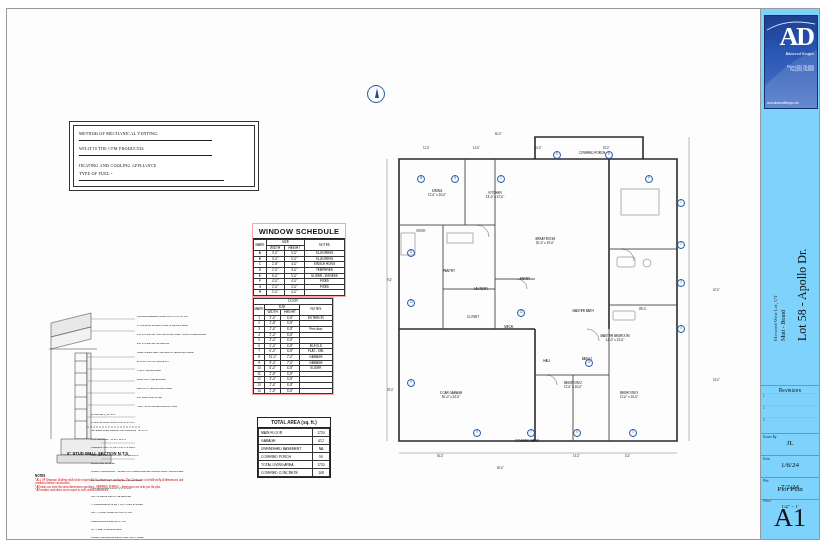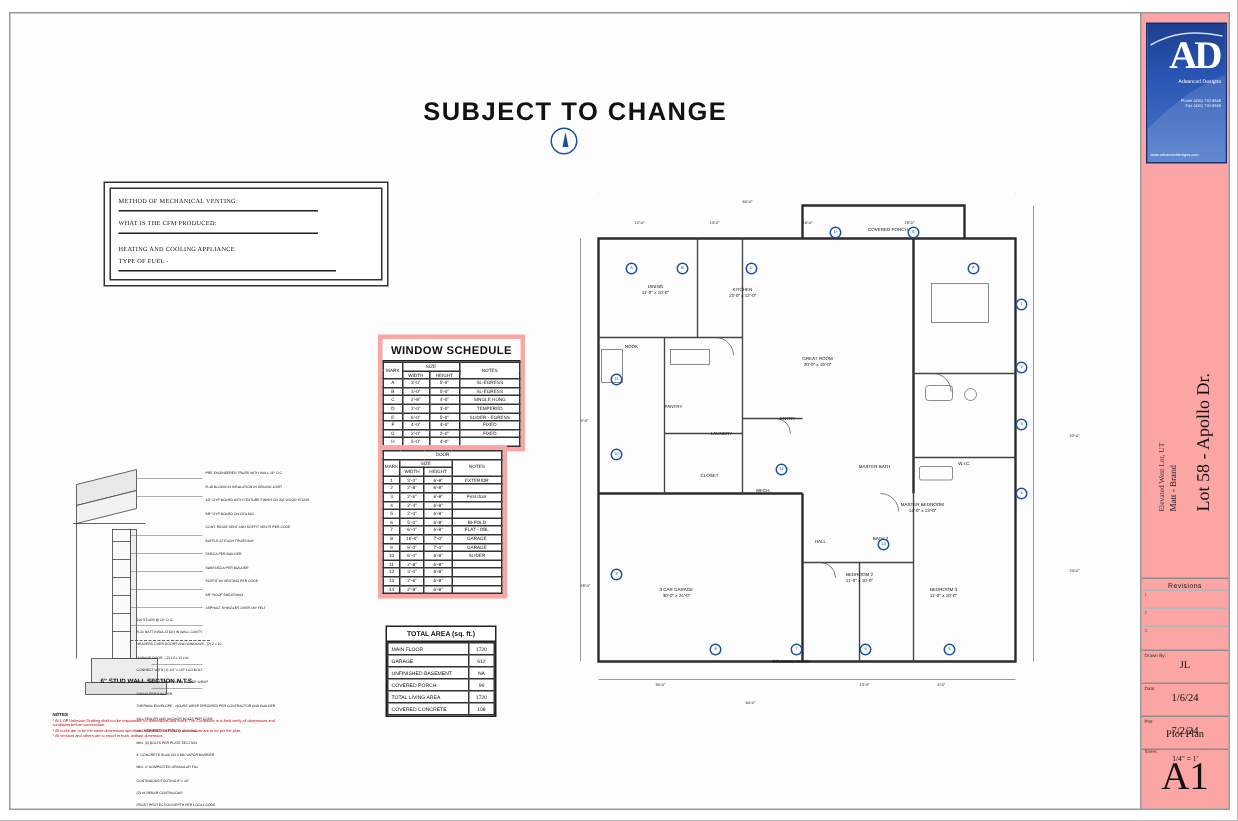--- a/index.html
+++ b/index.html
@@ -1,30 +1,30 @@
 <!DOCTYPE html>
 <html><head>
 <meta charset="utf-8">
 <style>
   html,body{margin:0;padding:0;background:#8a8a8a;}
   body{width:825px;height:547px;font-family:"Liberation Sans",sans-serif;overflow:hidden;}
   #sheet{position:relative;width:825px;height:547px;background:#ffffff;}
   .abs{position:absolute;}
   .blueprint{position:absolute;left:6px;top:8px;width:753px;height:530px;background:#fdfdfd;border:1px solid #9a9a9a;overflow:hidden;}
-  .title-block{position:absolute;left:760px;top:8px;width:58px;height:530px;background:#fca5a5;border:1px solid #9a9a9a;}
+  .title-block{position:absolute;left:760px;top:8px;width:58px;height:530px;background:#7dd3fc;border:1px solid #9a9a9a;}
 
   .subject{position:absolute;left:0;top:56px;width:753px;text-align:center;font-size:17px;letter-spacing:1px;font-weight:bold;color:#111;font-family:"Liberation Sans",sans-serif;}
 
   .note-box{position:absolute;left:62px;top:112px;width:188px;height:68px;border:1px solid #333;background:#fff;}
   .note-box .inner{position:absolute;left:3px;top:3px;right:3px;bottom:3px;border:1px solid #333;padding:4px 5px;box-sizing:border-box;}
   .note-line{font-size:4.2px;color:#111;font-family:"Liberation Serif",serif;letter-spacing:.2px;line-height:8px;}
   .note-rule{border-bottom:1px solid #222;height:1px;margin:1px 0 4px 0;width:78%;}
 
   
-  .sched{position:absolute;border:3px solid #fca5a5;background:#fff;}
+  .sched{position:absolute;border:1px solid #fca5a5;background:#fff;}
   .sched-title{text-align:center;font-size:7.5px;font-weight:bold;color:#111;padding:3px 0 2px;border-bottom:1px solid #222;letter-spacing:.3px;}
   .sched table{border-collapse:collapse;width:100%;}
   .sched td,.sched th{border:.5px solid #333;font-size:3.1px;color:#111;text-align:center;padding:0;height:4.6px;line-height:4.6px;font-family:"Liberation Sans",sans-serif;}
 
   .area-table{position:absolute;left:250px;top:408px;width:72px;border:1px solid #222;background:#fff;}
   .area-title{text-align:center;font-size:4.6px;font-weight:bold;padding:2px 0;border-bottom:1px solid #222;color:#111;}
   .area-table table{border-collapse:collapse;width:100%;}
   .area-table td{border:.5px solid #333;font-size:3.4px;padding:0 2px;height:7px;color:#111;}
   .area-table td.val{text-align:center;width:24%;}
 
@@ -65,21 +65,20 @@
   .compass{position:absolute;width:16px;height:16px;border:1px solid #1b4fa0;border-radius:50%;}
   .compass:after{content:"";position:absolute;left:7px;top:2px;border-left:2px solid transparent;border-right:2px solid transparent;border-bottom:10px solid #1b4fa0;}
 </style>
 </head>
 <body>
 
 <div id="sheet">
 
   <div class="blueprint">
 
-    <div class="subject">SUBJECT TO CHANGE</div>
     <div class="compass" style="left:360px;top:76px"></div>
 
     <div class="note-box">
       <div class="inner">
         <div class="note-line">METHOD OF MECHANICAL VENTING:</div>
         <div class="note-rule"></div>
         <div class="note-line">WHAT IS THE CFM PRODUCED:</div>
         <div class="note-rule"></div>
         <div class="note-line" style="margin-top:6px">HEATING AND COOLING APPLIANCE</div>
         <div class="note-line">TYPE OF FUEL -</div>

